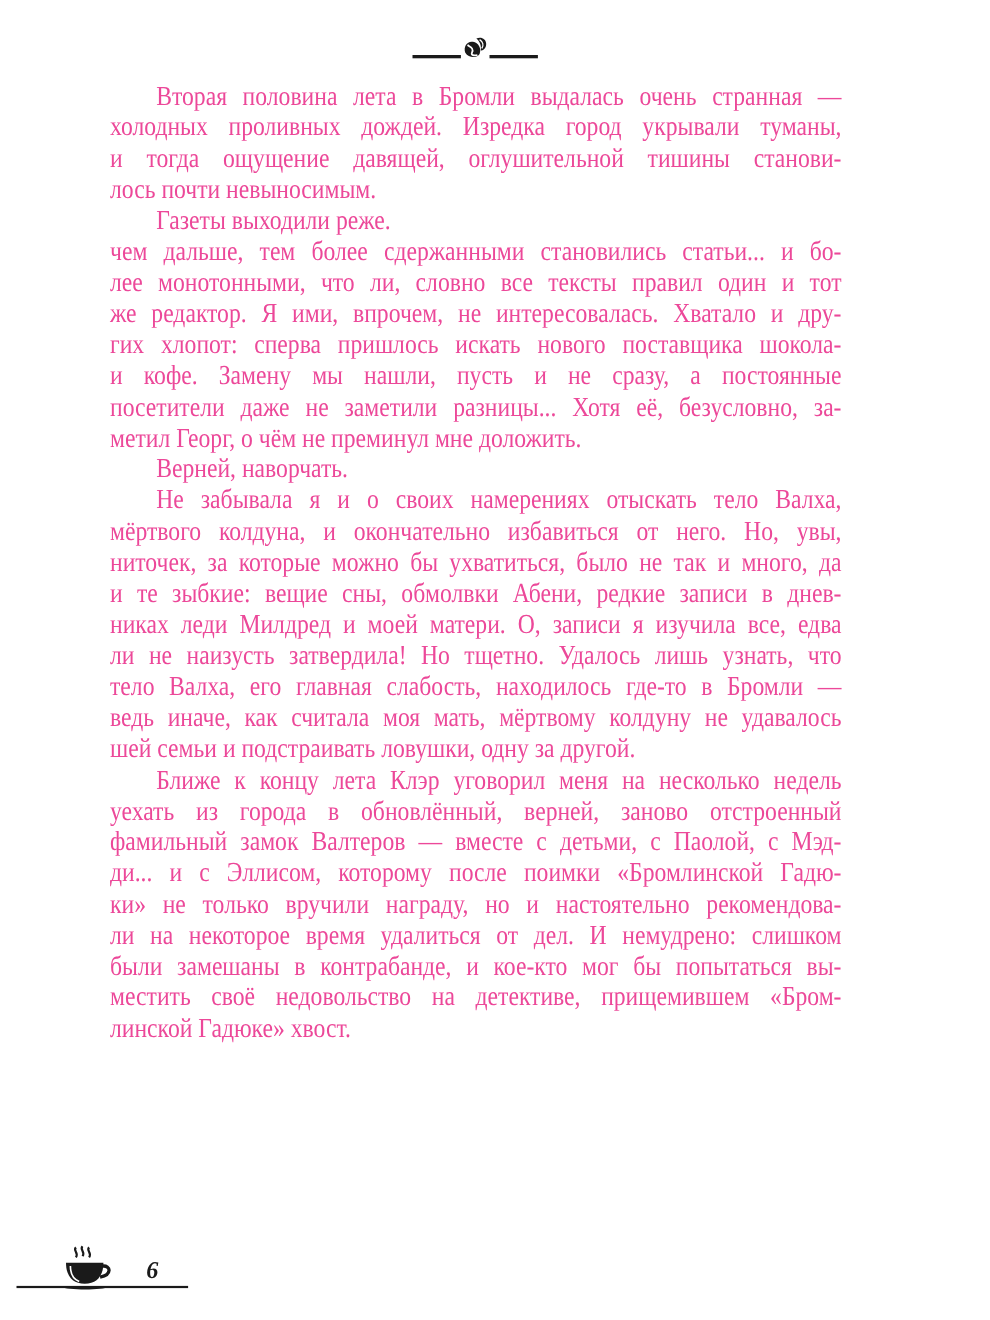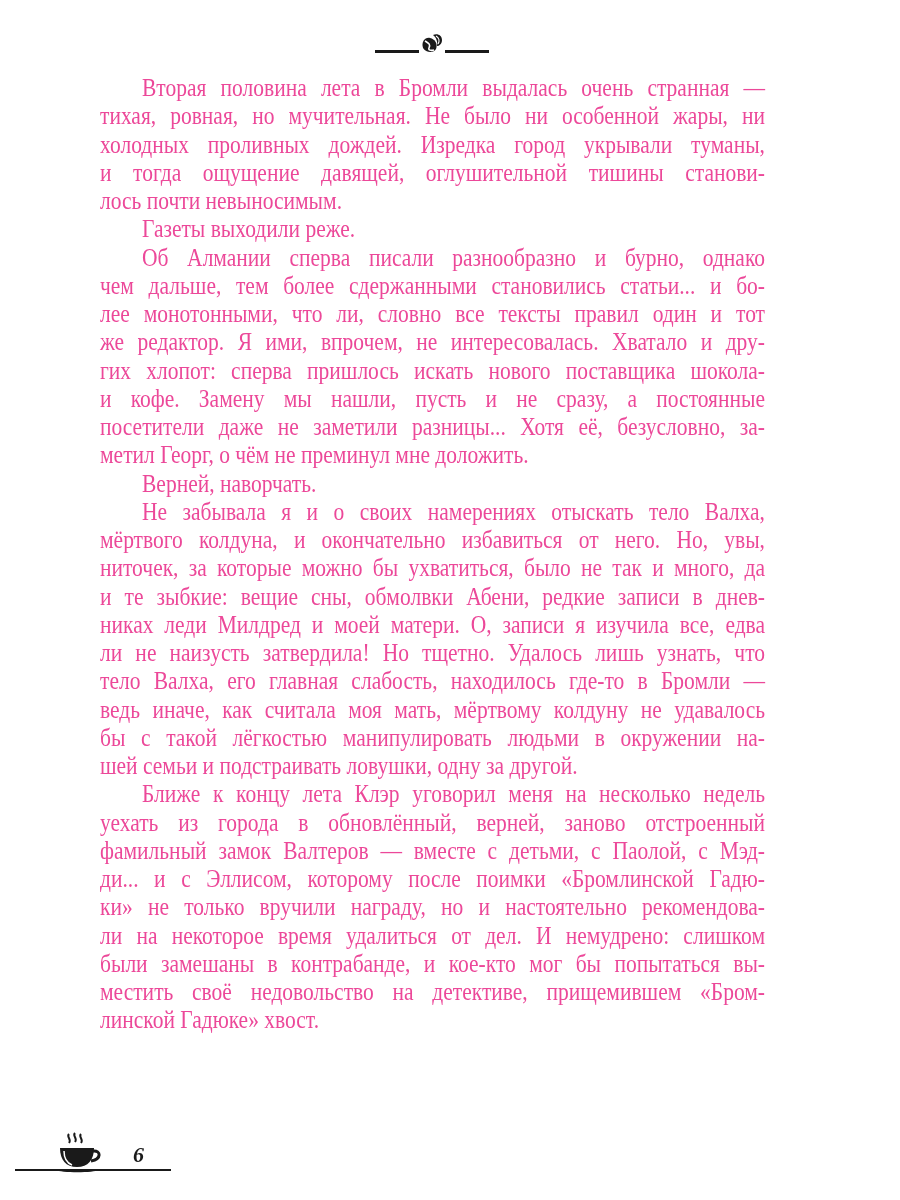--- a/index.html
+++ b/index.html
@@ -38,43 +38,40 @@
     <path d="M4 16 C2 10 6 5 11 6 C16 7 19 12 17 17 C15 21 7 21 4 16 Z" fill="#1a1a1a"></path>
     <path d="M6 9 C9 11 12 12 10 16 C9 18 12 19 15 18" stroke="#ffffff" stroke-width="1.6" fill="none"></path>
     <path d="M14 3 C18 1 23 3 23 8 C23 12 20 14 18 14 C19 10 17 5 14 3 Z" fill="#1a1a1a"></path>
     <path d="M17 4 C20 6 21 9 19 12" stroke="#ffffff" stroke-width="1.2" fill="none"></path>
   </svg>
   <div class="rule r"></div>
 </div>
 
 <div class="text" id="text">
     <div class="line"><span class="inner" style="margin-left: 42px; word-spacing: 10.2281px; transform: scaleX(0.86);">Вторая половина лета в Бромли выдалась очень странная —</span></div>
-    <div class="line"><span class="inner" style="margin-left: 0px; word-spacing: 10.051px; transform: scaleX(0.86);">тихая, ровная, но мучительная. Не было ни особенной жары, ни</span></div>
     <div class="line"><span class="inner" style="margin-left: 0px; word-spacing: 15.7067px; transform: scaleX(0.86);">холодных проливных дождей. Изредка город укрывали туманы,</span></div>
     <div class="line"><span class="inner" style="margin-left: 0px; word-spacing: 18.8447px; transform: scaleX(0.86);">и тогда ощущение давящей, оглушительной тишины станови-</span></div>
     <div class="line"><span class="inner" style="margin-left: 0px; transform: scaleX(0.86);">лось почти невыносимым.</span></div>
     <div class="line"><span class="inner" style="margin-left: 42px; transform: scaleX(0.86);">Газеты выходили реже.</span></div>
-    <div class="line"><span class="inner" style="margin-left: 42px; word-spacing: 15.4214px; transform: scaleX(0.86);">Об Алмании сперва писали разнообразно и бурно, однако</span></div>
     <div class="line"><span class="inner" style="margin-left: 0px; word-spacing: 10.7898px; transform: scaleX(0.86);">чем дальше, тем более сдержанными становились статьи... и бо-</span></div>
     <div class="line"><span class="inner" style="margin-left: 0px; word-spacing: 9.90996px; transform: scaleX(0.86);">лее монотонными, что ли, словно все тексты правил один и тот</span></div>
     <div class="line"><span class="inner" style="margin-left: 0px; word-spacing: 9.4069px; transform: scaleX(0.86);">же редактор. Я ими, впрочем, не интересовалась. Хватало и дру-</span></div>
     <div class="line"><span class="inner" style="margin-left: 0px; word-spacing: 11.4495px; transform: scaleX(0.86);">гих хлопот: сперва пришлось искать нового поставщика шокола-</span></div>
     <div class="line"><span class="inner" style="margin-left: 0px; word-spacing: 16.0678px; transform: scaleX(0.86);">и кофе. Замену мы нашли, пусть и не сразу, а постоянные</span></div>
     <div class="line"><span class="inner" style="margin-left: 0px; word-spacing: 10.5515px; transform: scaleX(0.86);">посетители даже не заметили разницы... Хотя её, безусловно, за-</span></div>
     <div class="line"><span class="inner" style="margin-left: 0px; transform: scaleX(0.86);">метил Георг, о чём не преминул мне доложить.</span></div>
     <div class="line"><span class="inner" style="margin-left: 42px; transform: scaleX(0.86);">Верней, наворчать.</span></div>
     <div class="line"><span class="inner" style="margin-left: 42px; word-spacing: 11.7132px; transform: scaleX(0.86);">Не забывала я и о своих намерениях отыскать тело Валха,</span></div>
     <div class="line"><span class="inner" style="margin-left: 0px; word-spacing: 12.5984px; transform: scaleX(0.86);">мёртвого колдуна, и окончательно избавиться от него. Но, увы,</span></div>
     <div class="line"><span class="inner" style="margin-left: 0px; word-spacing: 5.6582px; transform: scaleX(0.86);">ниточек, за которые можно бы ухватиться, было не так и много, да</span></div>
     <div class="line"><span class="inner" style="margin-left: 0px; word-spacing: 8.87246px; transform: scaleX(0.86);">и те зыбкие: вещие сны, обмолвки Абени, редкие записи в днев-</span></div>
     <div class="line"><span class="inner" style="margin-left: 0px; word-spacing: 6.42098px; transform: scaleX(0.86);">никах леди Милдред и моей матери. О, записи я изучила все, едва</span></div>
     <div class="line"><span class="inner" style="margin-left: 0px; word-spacing: 9.02322px; transform: scaleX(0.86);">ли не наизусть затвердила! Но тщетно. Удалось лишь узнать, что</span></div>
     <div class="line"><span class="inner" style="margin-left: 0px; word-spacing: 9.18641px; transform: scaleX(0.86);">тело Валха, его главная слабость, находилось где-то в Бромли —</span></div>
     <div class="line"><span class="inner" style="margin-left: 0px; word-spacing: 8.14127px; transform: scaleX(0.86);">ведь иначе, как считала моя мать, мёртвому колдуну не удавалось</span></div>
-    <div class="line"><span class="inner" style="margin-left: 0px; word-spacing: 11.9089px; transform: scaleX(0.86);">бы с такой лёгкостью манипулировать людьми в окружении на-</span></div>
     <div class="line"><span class="inner" style="margin-left: 0px; transform: scaleX(0.86);">шей семьи и подстраивать ловушки, одну за другой.</span></div>
     <div class="line"><span class="inner" style="margin-left: 42px; word-spacing: 8.38505px; transform: scaleX(0.86);">Ближе к концу лета Клэр уговорил меня на несколько недель</span></div>
     <div class="line"><span class="inner" style="margin-left: 0px; word-spacing: 16.7999px; transform: scaleX(0.86);">уехать из города в обновлённый, верней, заново отстроенный</span></div>
     <div class="line"><span class="inner" style="margin-left: 0px; word-spacing: 7.55371px; transform: scaleX(0.86);">фамильный замок Валтеров — вместе с детьми, с Паолой, с Мэд-</span></div>
     <div class="line"><span class="inner" style="margin-left: 0px; word-spacing: 11.8171px; transform: scaleX(0.86);">ди... и с Эллисом, которому после поимки «Бромлинской Гадю-</span></div>
     <div class="line"><span class="inner" style="margin-left: 0px; word-spacing: 11.4402px; transform: scaleX(0.86);">ки» не только вручили награду, но и настоятельно рекомендова-</span></div>
     <div class="line"><span class="inner" style="margin-left: 0px; word-spacing: 10.2472px; transform: scaleX(0.86);">ли на некоторое время удалиться от дел. И немудрено: слишком</span></div>
     <div class="line"><span class="inner" style="margin-left: 0px; word-spacing: 9.27842px; transform: scaleX(0.86);">были замешаны в контрабанде, и кое-кто мог бы попытаться вы-</span></div>
     <div class="line"><span class="inner" style="margin-left: 0px; word-spacing: 15.5374px; transform: scaleX(0.86);">местить своё недовольство на детективе, прищемившем «Бром-</span></div>
     <div class="line"><span class="inner" style="margin-left: 0px; transform: scaleX(0.86);">линской Гадюке» хвост.</span></div>

